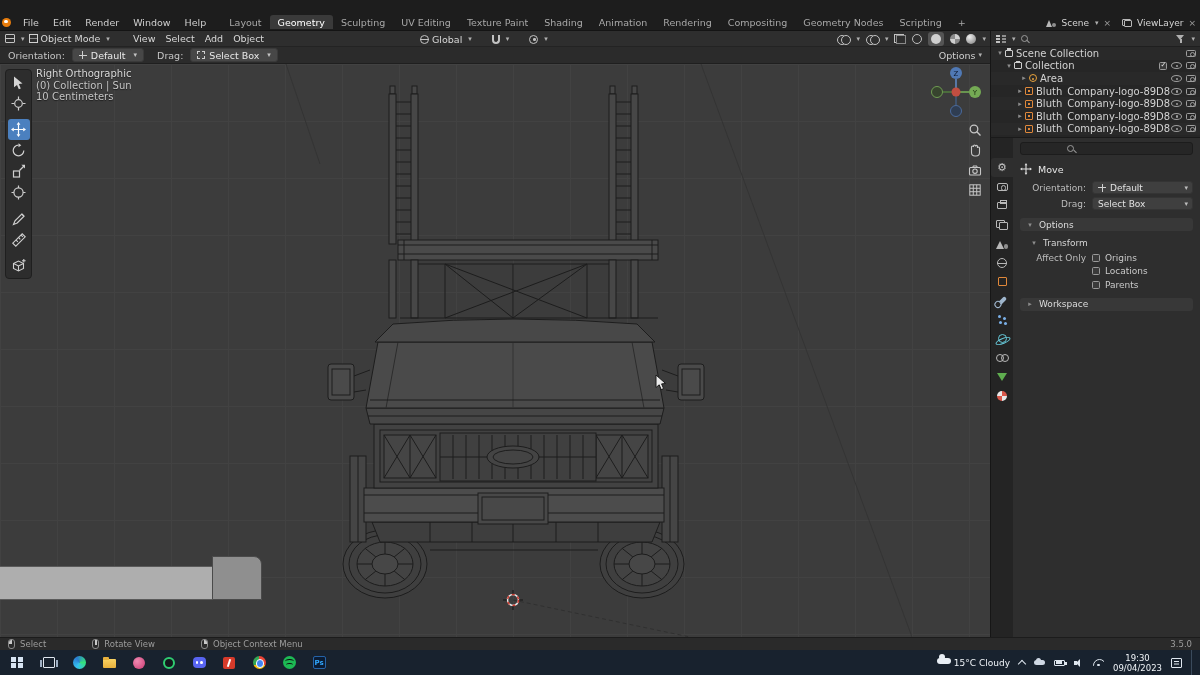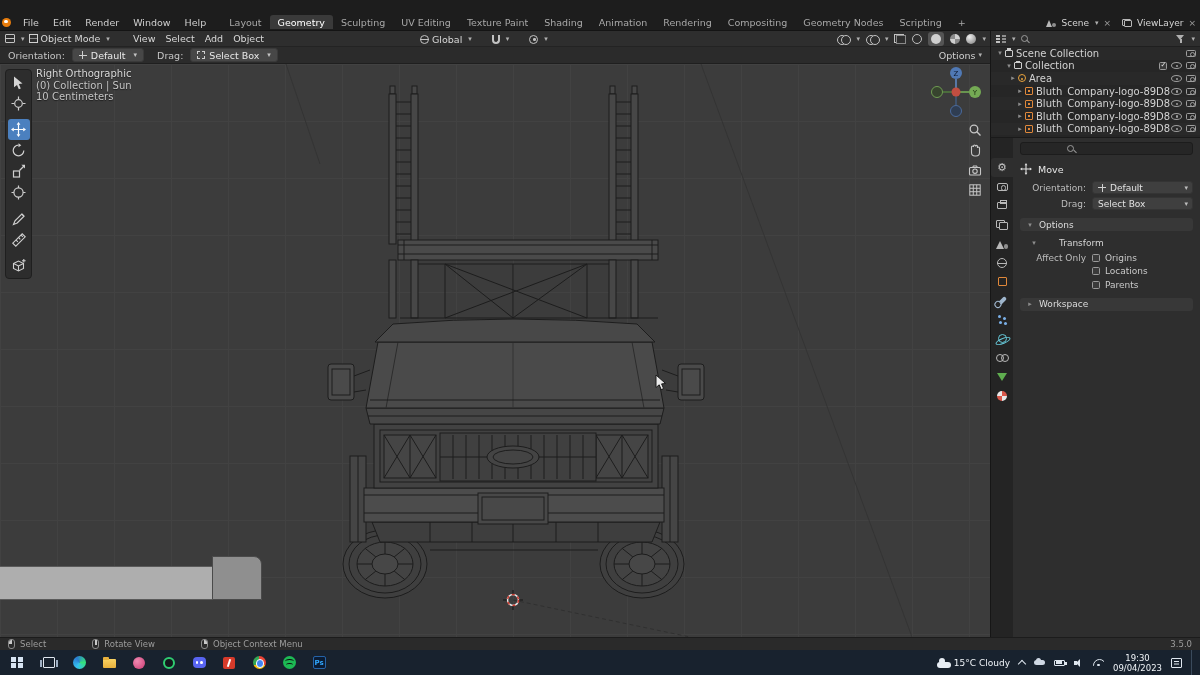--- a/index.html
+++ b/index.html
@@ -131,21 +131,21 @@
 .ptab{width:22px;height:19px;display:flex;align-items:center;justify-content:center}
 .ptab.active{background:#2e2e2e;border-radius:3px 0 0 3px}
 #pcontent{position:absolute;left:22px;top:0;right:0;bottom:0;padding:4px 7px;font-size:9px;color:#c9c9c9}
 .psearch{height:13px;background:#262626;border:1px solid #1c1c1c;border-radius:3px;display:flex;align-items:center;padding-left:46px}
 .ptoolrow{display:flex;align-items:center;gap:6px;margin:8px 0 6px;color:#e6e6e6;font-size:9.5px}
 .prow{display:flex;align-items:center;margin:3px 0}
 .plabel{width:72px;text-align:right;padding-right:6px;color:#bdbdbd;flex:none}
 .pdd{flex:1;height:13px;background:#3f3f3f;border:1px solid #343434;border-radius:3px;display:flex;align-items:center;gap:4px;padding:0 14px 0 5px;color:#e2e2e2;position:relative}
 .pdd::after{content:"▾";position:absolute;right:4px;top:2px;font-size:7px;color:#bdbdbd}
 .psec{height:13px;background:#383838;border-radius:3px;display:flex;align-items:center;gap:4px;padding:0 5px;color:#dcdcdc;margin:8px 0 4px}
-.psub{height:12px;display:flex;align-items:center;gap:20px;padding:0 5px;color:#d4d4d4;margin:6px 0 3px 4px}
+.psub{height:12px;display:flex;align-items:center;gap:4px;padding:0 5px;color:#d4d4d4;margin:6px 0 3px 4px}
 .chkrow{display:flex;align-items:center;margin:3.5px 0}
 .chkrow .cl{margin-left:5px;color:#c9c9c9}
 
 .g-gear::before{content:"⚙";color:#c6c6c6;font-size:11px}
 .g-cam{width:11px;height:8px;border:1px solid #b8b8b8;border-radius:2px;position:relative}
 .g-cam::before{content:"";position:absolute;left:3px;top:1.5px;width:3.5px;height:3.5px;border:1px solid #b8b8b8;border-radius:50%}
 .g-printer{width:10px;height:7px;border:1px solid #b8b8b8;border-radius:1px;position:relative}
 .g-printer::before{content:"";position:absolute;left:2px;top:-3.5px;width:5px;height:2.5px;border:1px solid #b8b8b8}
 .g-layers{width:12px;height:10px;position:relative}
 .g-layers::before{content:"";position:absolute;left:0;top:0;width:7px;height:6px;border:1px solid #b8b8b8;border-radius:1px}
@@ -202,21 +202,21 @@
 .i-discord::after{content:"";position:absolute;right:3px;top:3.5px;width:2.5px;height:3px;background:#fff;border-radius:50%}
 .i-redapp{width:12px;height:12px;border-radius:2px;background:#d63a2a;position:relative}
 .i-redapp::before{content:"";position:absolute;left:5px;top:2px;width:2px;height:8px;background:#fff;transform:rotate(18deg)}
 .i-chrome{width:13px;height:13px;border-radius:50%;background:conic-gradient(#ea4335 0 120deg,#fbbc05 0 240deg,#34a853 0 360deg);position:relative}
 .i-chrome::after{content:"";position:absolute;left:3.2px;top:3.2px;width:6.5px;height:6.5px;border-radius:50%;background:#4285f4;border:1.3px solid #fff}
 .i-spotify{width:13px;height:13px;border-radius:50%;background:#1db954;position:relative;overflow:hidden}
 .i-spotify::before{content:"";position:absolute;left:2px;top:3px;width:9px;height:4px;border-top:1.6px solid #0d0d0d;border-radius:50%}
 .i-spotify::after{content:"";position:absolute;left:3px;top:6.5px;width:7px;height:3px;border-top:1.6px solid #0d0d0d;border-radius:50%}
 .i-ps{width:13px;height:13px;border-radius:2px;background:#0b1c33;border:1px solid #2563a8;color:#31a8ff;font-size:7px;font-weight:bold;display:flex;align-items:center;justify-content:center}
 #tb-tray{margin-left:auto;display:flex;align-items:center;gap:9px;padding-right:5px;height:25px}
-.wxwrap{display:flex;align-items:flex-end;gap:3px;color:#f0f4f8}
+.wxwrap{display:flex;align-items:flex-start;gap:3px;color:#f0f4f8}
 .i-cloud{width:14px;height:6px;background:#e8eef5;border-radius:4px;position:relative}
 .i-cloud::before{content:"";position:absolute;left:2.5px;top:-3.5px;width:6px;height:6px;border-radius:50%;background:#e8eef5}
 .chev-up{width:6px;height:6px;border-left:1.5px solid #dfe7ef;border-top:1.5px solid #dfe7ef;transform:rotate(45deg);margin-top:3px}
 .i-cloud-sm{width:11px;height:5px;background:#cfd8e4;border-radius:3px;position:relative}
 .i-cloud-sm::before{content:"";position:absolute;left:2px;top:-2.5px;width:5px;height:5px;border-radius:50%;background:#cfd8e4}
 .i-battery{width:11px;height:6px;border:1px solid #dfe7ef;border-radius:1px;position:relative}
 .i-battery::before{content:"";position:absolute;right:-2.6px;top:1px;width:1.6px;height:3px;background:#dfe7ef}
 .i-battery::after{content:"";position:absolute;left:0.5px;top:0.5px;bottom:0.5px;width:6px;background:#dfe7ef}
 .i-speaker{position:relative;width:10px;height:8px}
 .i-speaker::before{content:"";position:absolute;left:0;top:2px;width:3px;height:4px;background:#dfe7ef}
@@ -554,21 +554,21 @@
     <div class="orow" style="padding-left:13px">
       <span class="disc open"></span>
       <span class="oicon i-coll"></span>
       <span class="olabel">Collection</span>
       <span class="oicons-r">
           <span class="i-chk checked"></span>
           <span class="i-eye"></span>
           <span class="i-camico"></span>
         </span>
     </div>
-    <div class="orow" style="padding-left:17px">
+    <div class="orow" style="padding-left:28px">
       <span class="disc closed"></span>
       <span class="oicon i-light"></span>
       <span class="olabel">Area</span>
       <span class="oicons-r">
           <span class="i-eye"></span>
           <span class="i-camico"></span>
         </span>
     </div>
     <div class="orow" style="padding-left:24px">
       <span class="disc closed"></span>

